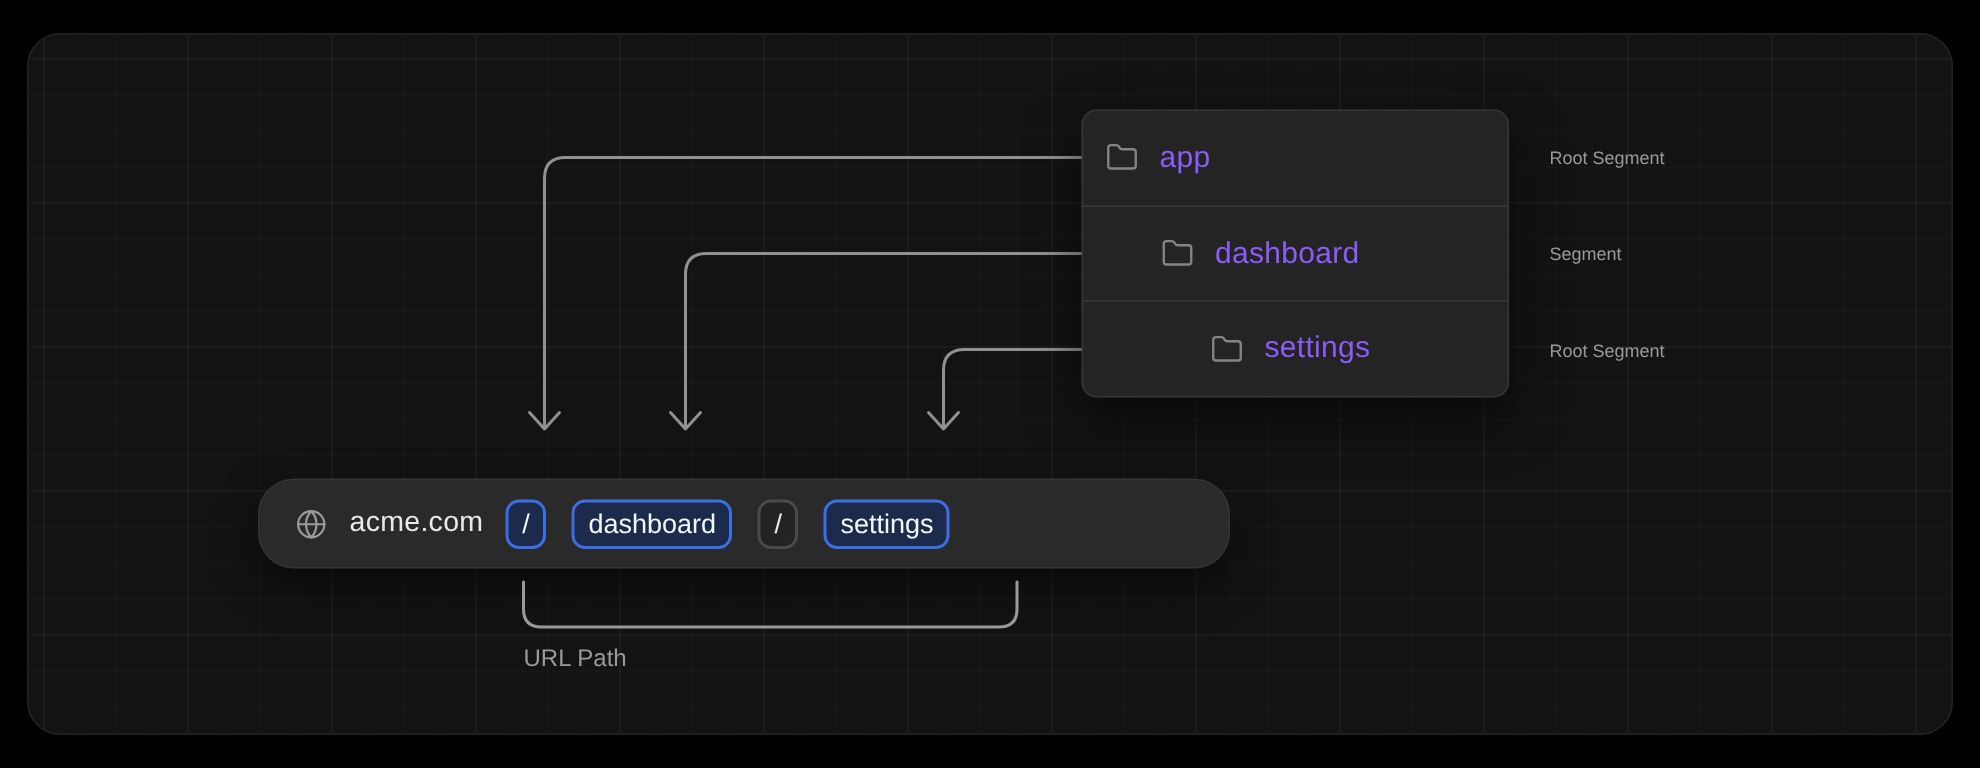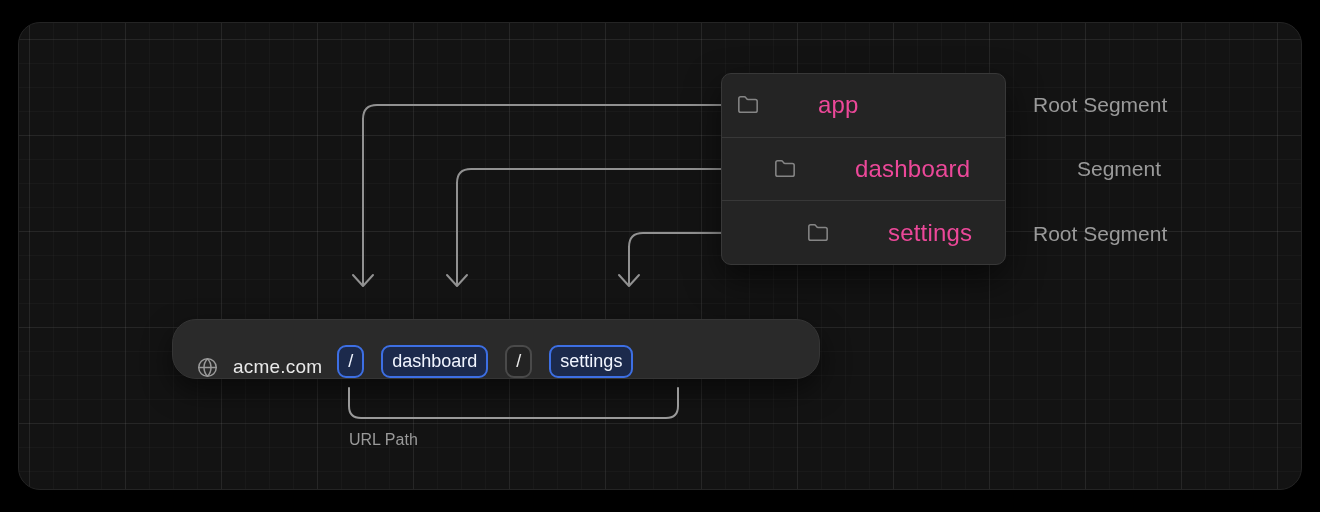--- a/index.html
+++ b/index.html
@@ -72,55 +72,54 @@
   .folder-row.indent-0 { padding-left: 15px; }
   .folder-row.indent-1 { padding-left: 52px; }
   .folder-row.indent-2 { padding-left: 85px; }
   .folder-icon {
     width: 22px; height: 22px;
     margin-right: 14px;
     display: inline-flex;
     flex: 0 0 auto;
   }
   .folder-name {
-    color: #ec4899;
-    font-size: 24px;
+    color: #8b5cf6;
+    font-size: 20px;
     font-weight: 500;
     letter-spacing: 0.2px;
-    margin-left: 45px;
   }
 
   
   .annotation {
     position: absolute;
     left: 1014px;
     color: #9a9a9a;
-    font-size: 21px;
+    font-size: 12px;
     font-weight: 400;
     white-space: nowrap;
     transform: translateY(-50%);
   }
   .annotation.a0 { top: 82px; }
-  .annotation.a1 { top: 146px; margin-left: 44px; }
+  .annotation.a1 { top: 146px; }
   .annotation.a2 { top: 211px; }
 
   
   .url-bar {
     position: absolute;
     left: 153px;
     top: 296px;
     width: 648px;
     height: 60px;
     background: #2a2a2a;
     border: 1px solid #353535;
     border-radius: 24px;
     box-shadow: 0 12px 28px rgba(0,0,0,0.5);
     box-sizing: border-box;
     display: flex;
-    align-items: flex-end;
+    align-items: center;
     padding: 0 14px 0 24px;
   }
   .globe-icon {
     width: 21px; height: 21px;
     margin-right: 15px;
     flex: 0 0 auto;
     display: inline-flex;
   }
   .url-domain {
     color: #e9e9e9;

